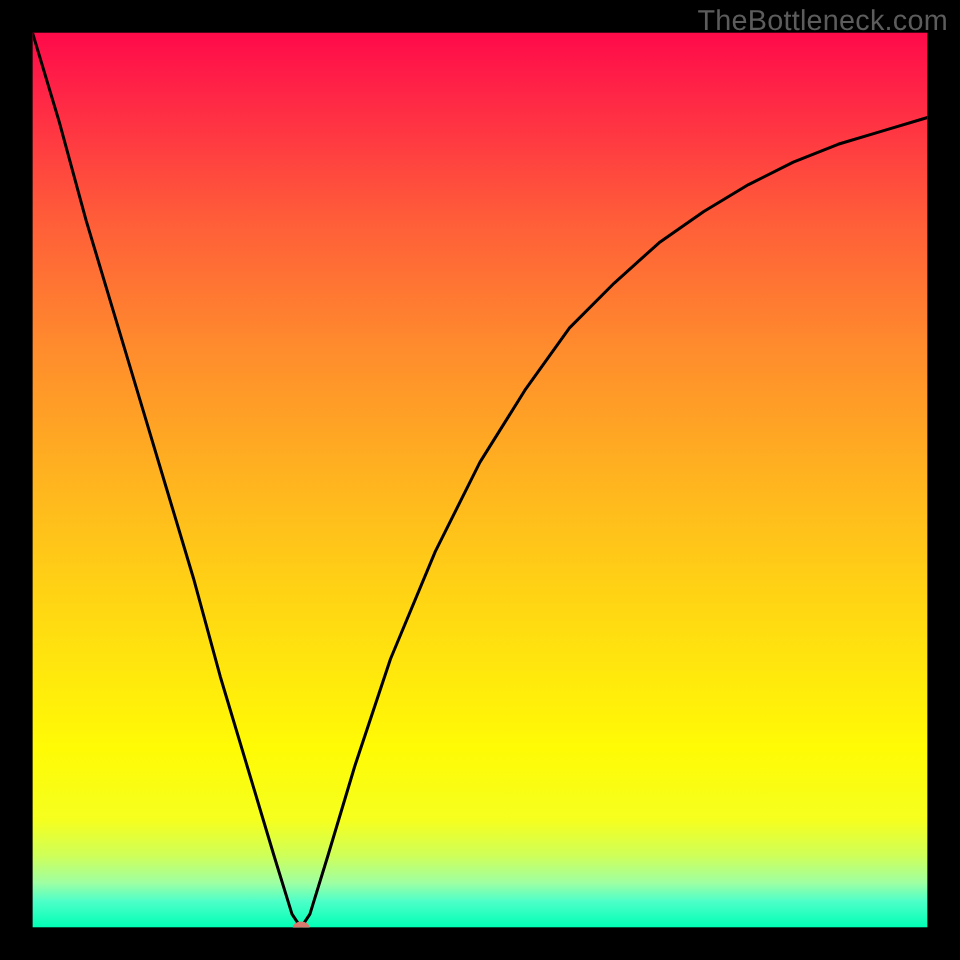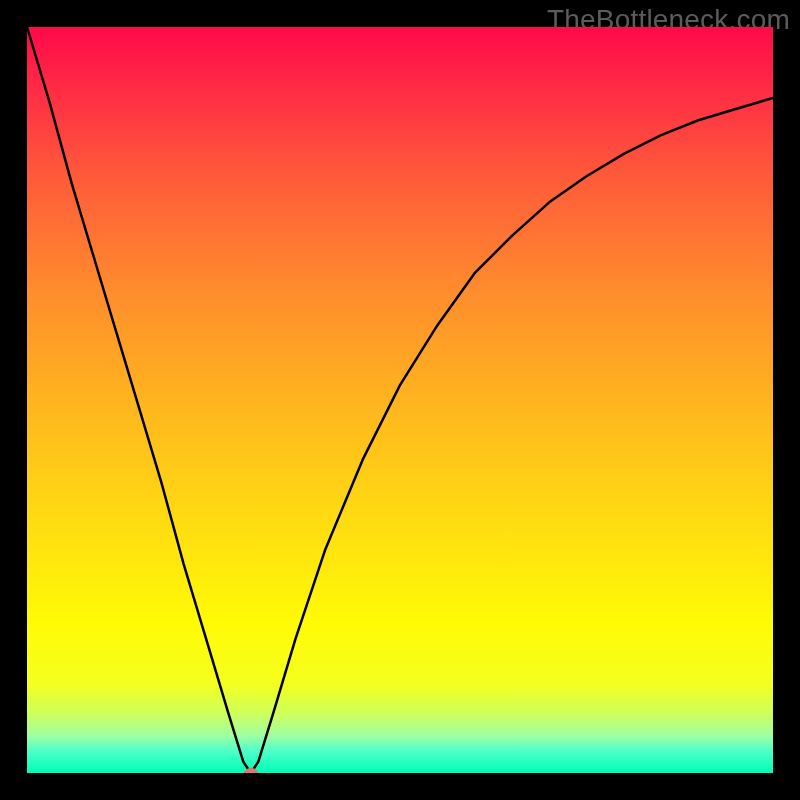--- a/index.html
+++ b/index.html
@@ -46,21 +46,21 @@
     left: 0;
     top: 0;
     width: 746px;
     height: 746px;
   }
   .watermark {
     position: absolute;
     top: 4px;
     right: 10px;
     color: #5c5c5c;
-    font-size: 28px;
+    font-size: 24px;
     font-weight: 500;
     letter-spacing: 0.2px;
   }
   .marker {
     position: absolute;
     width: 14px;
     height: 10px;
     background: #d9786c;
     border-radius: 50%;
     transform: translate(-50%, -50%);

